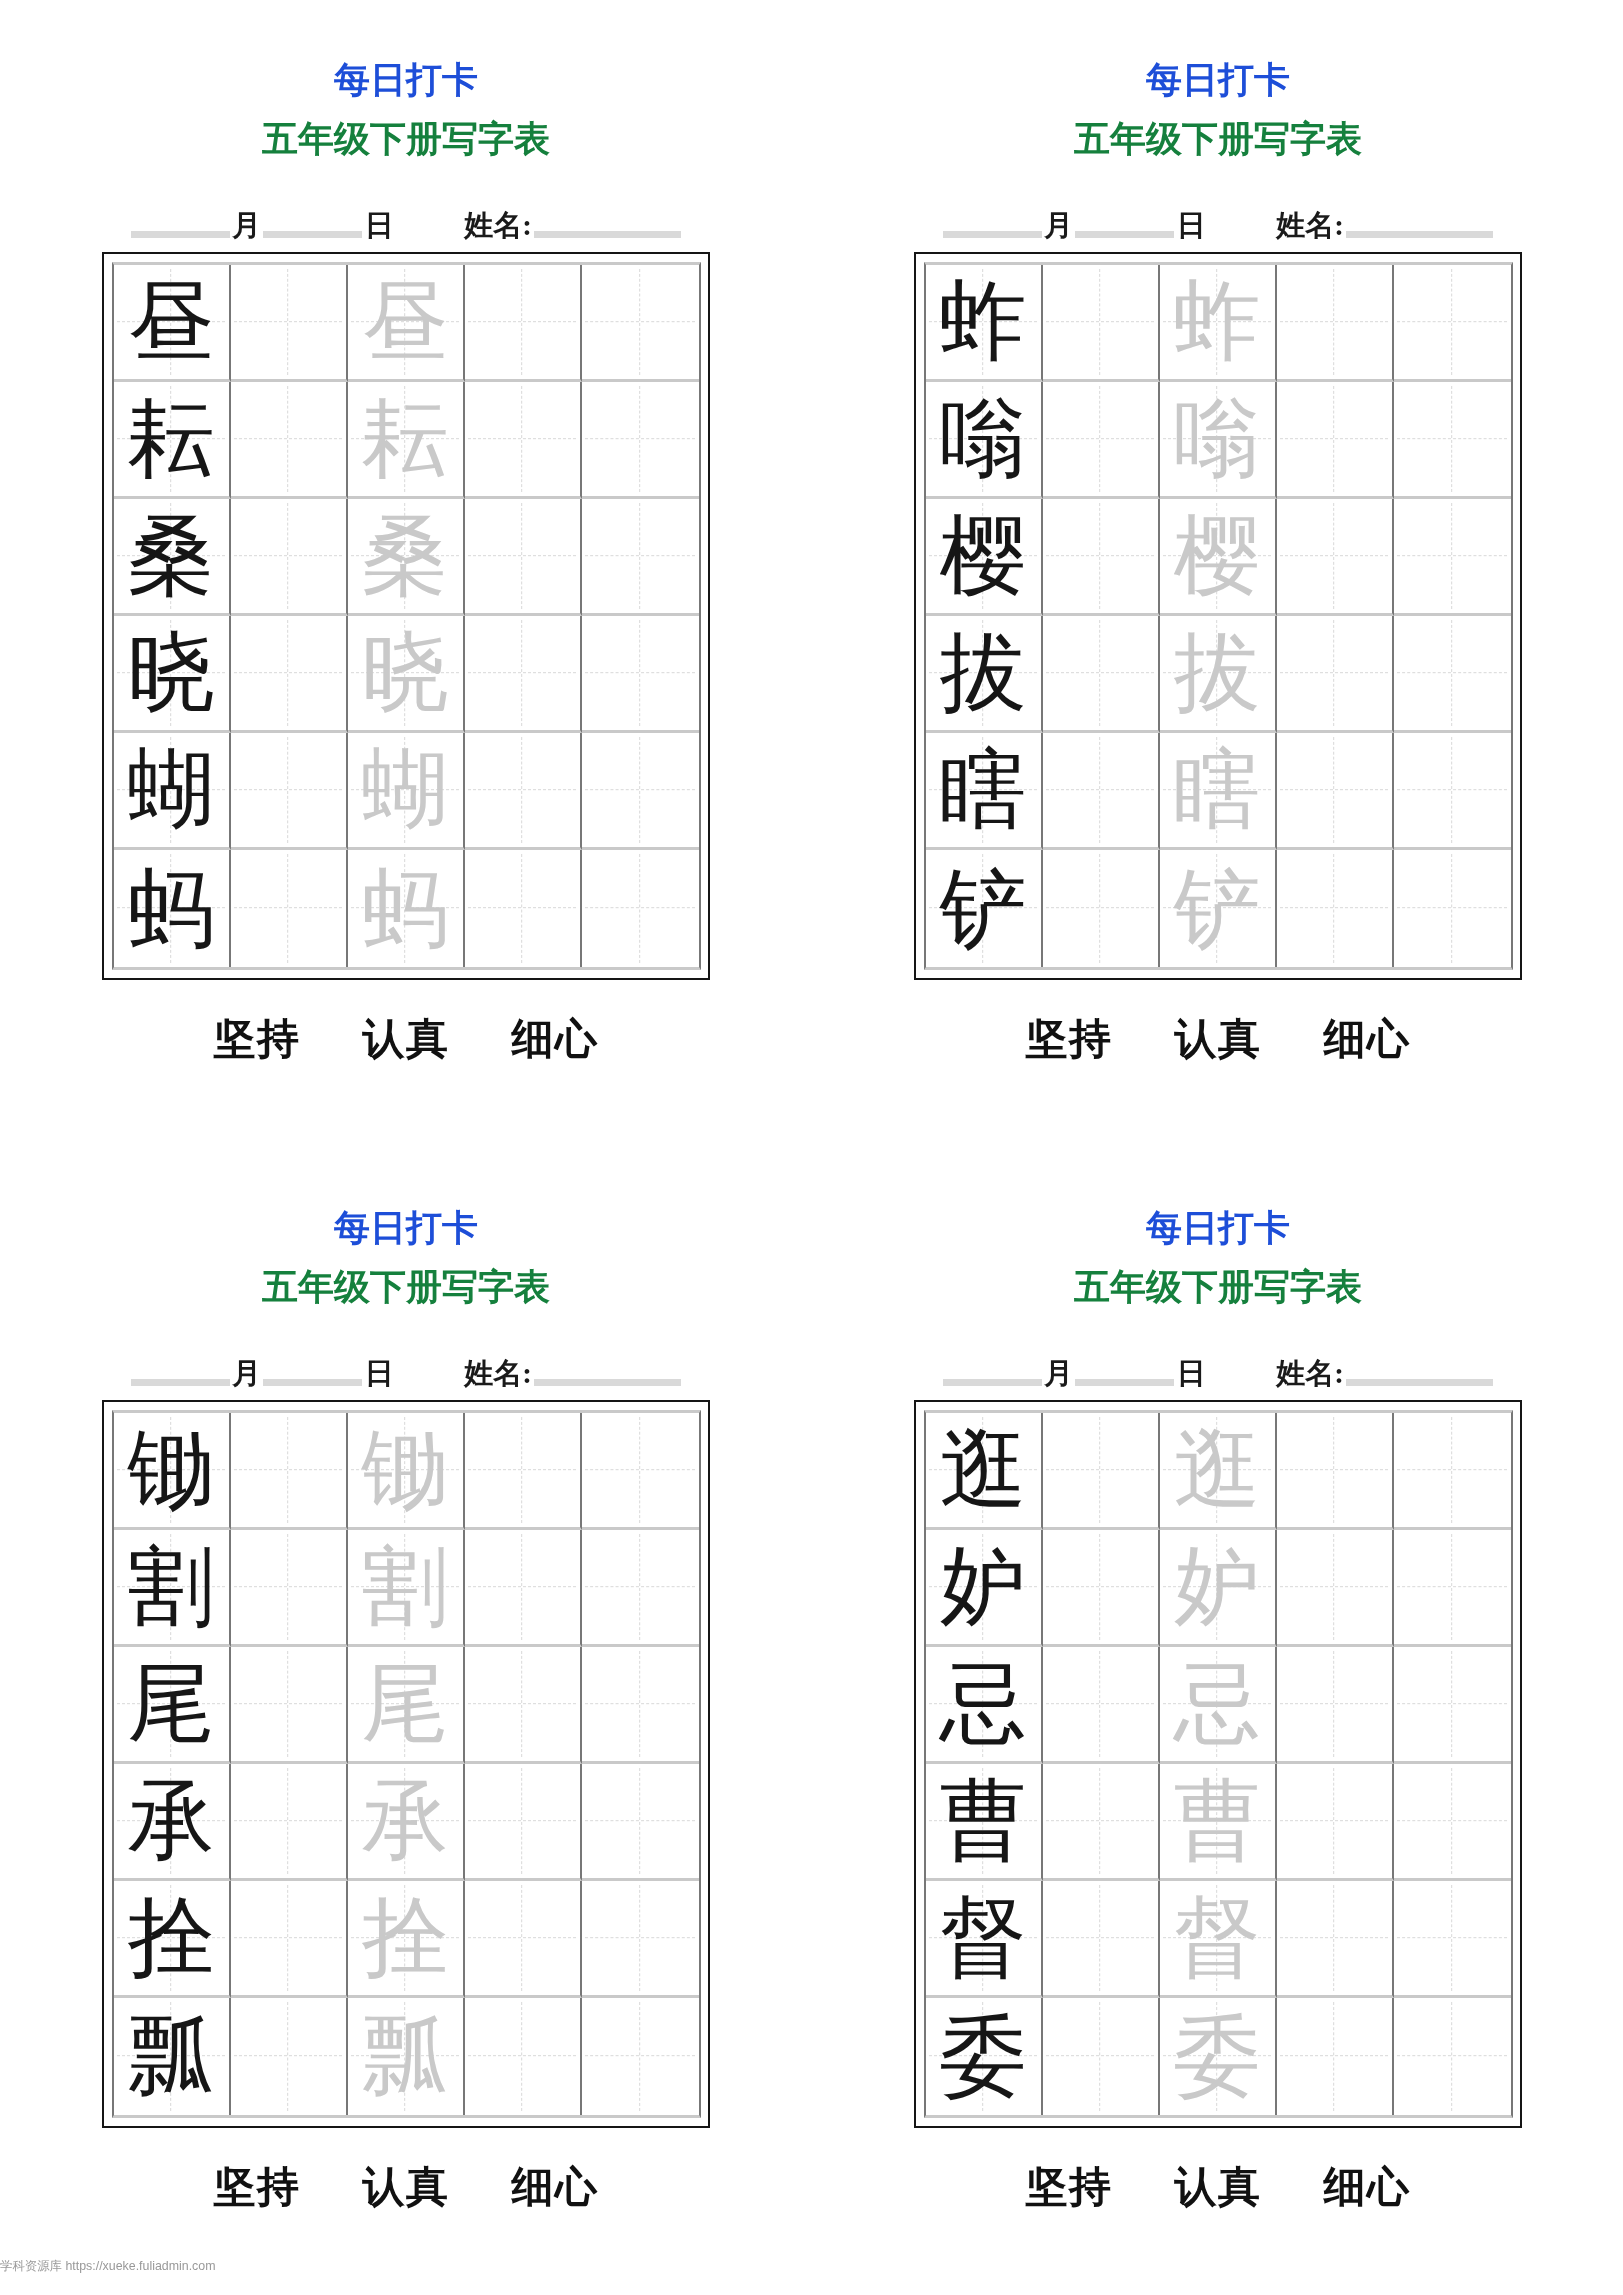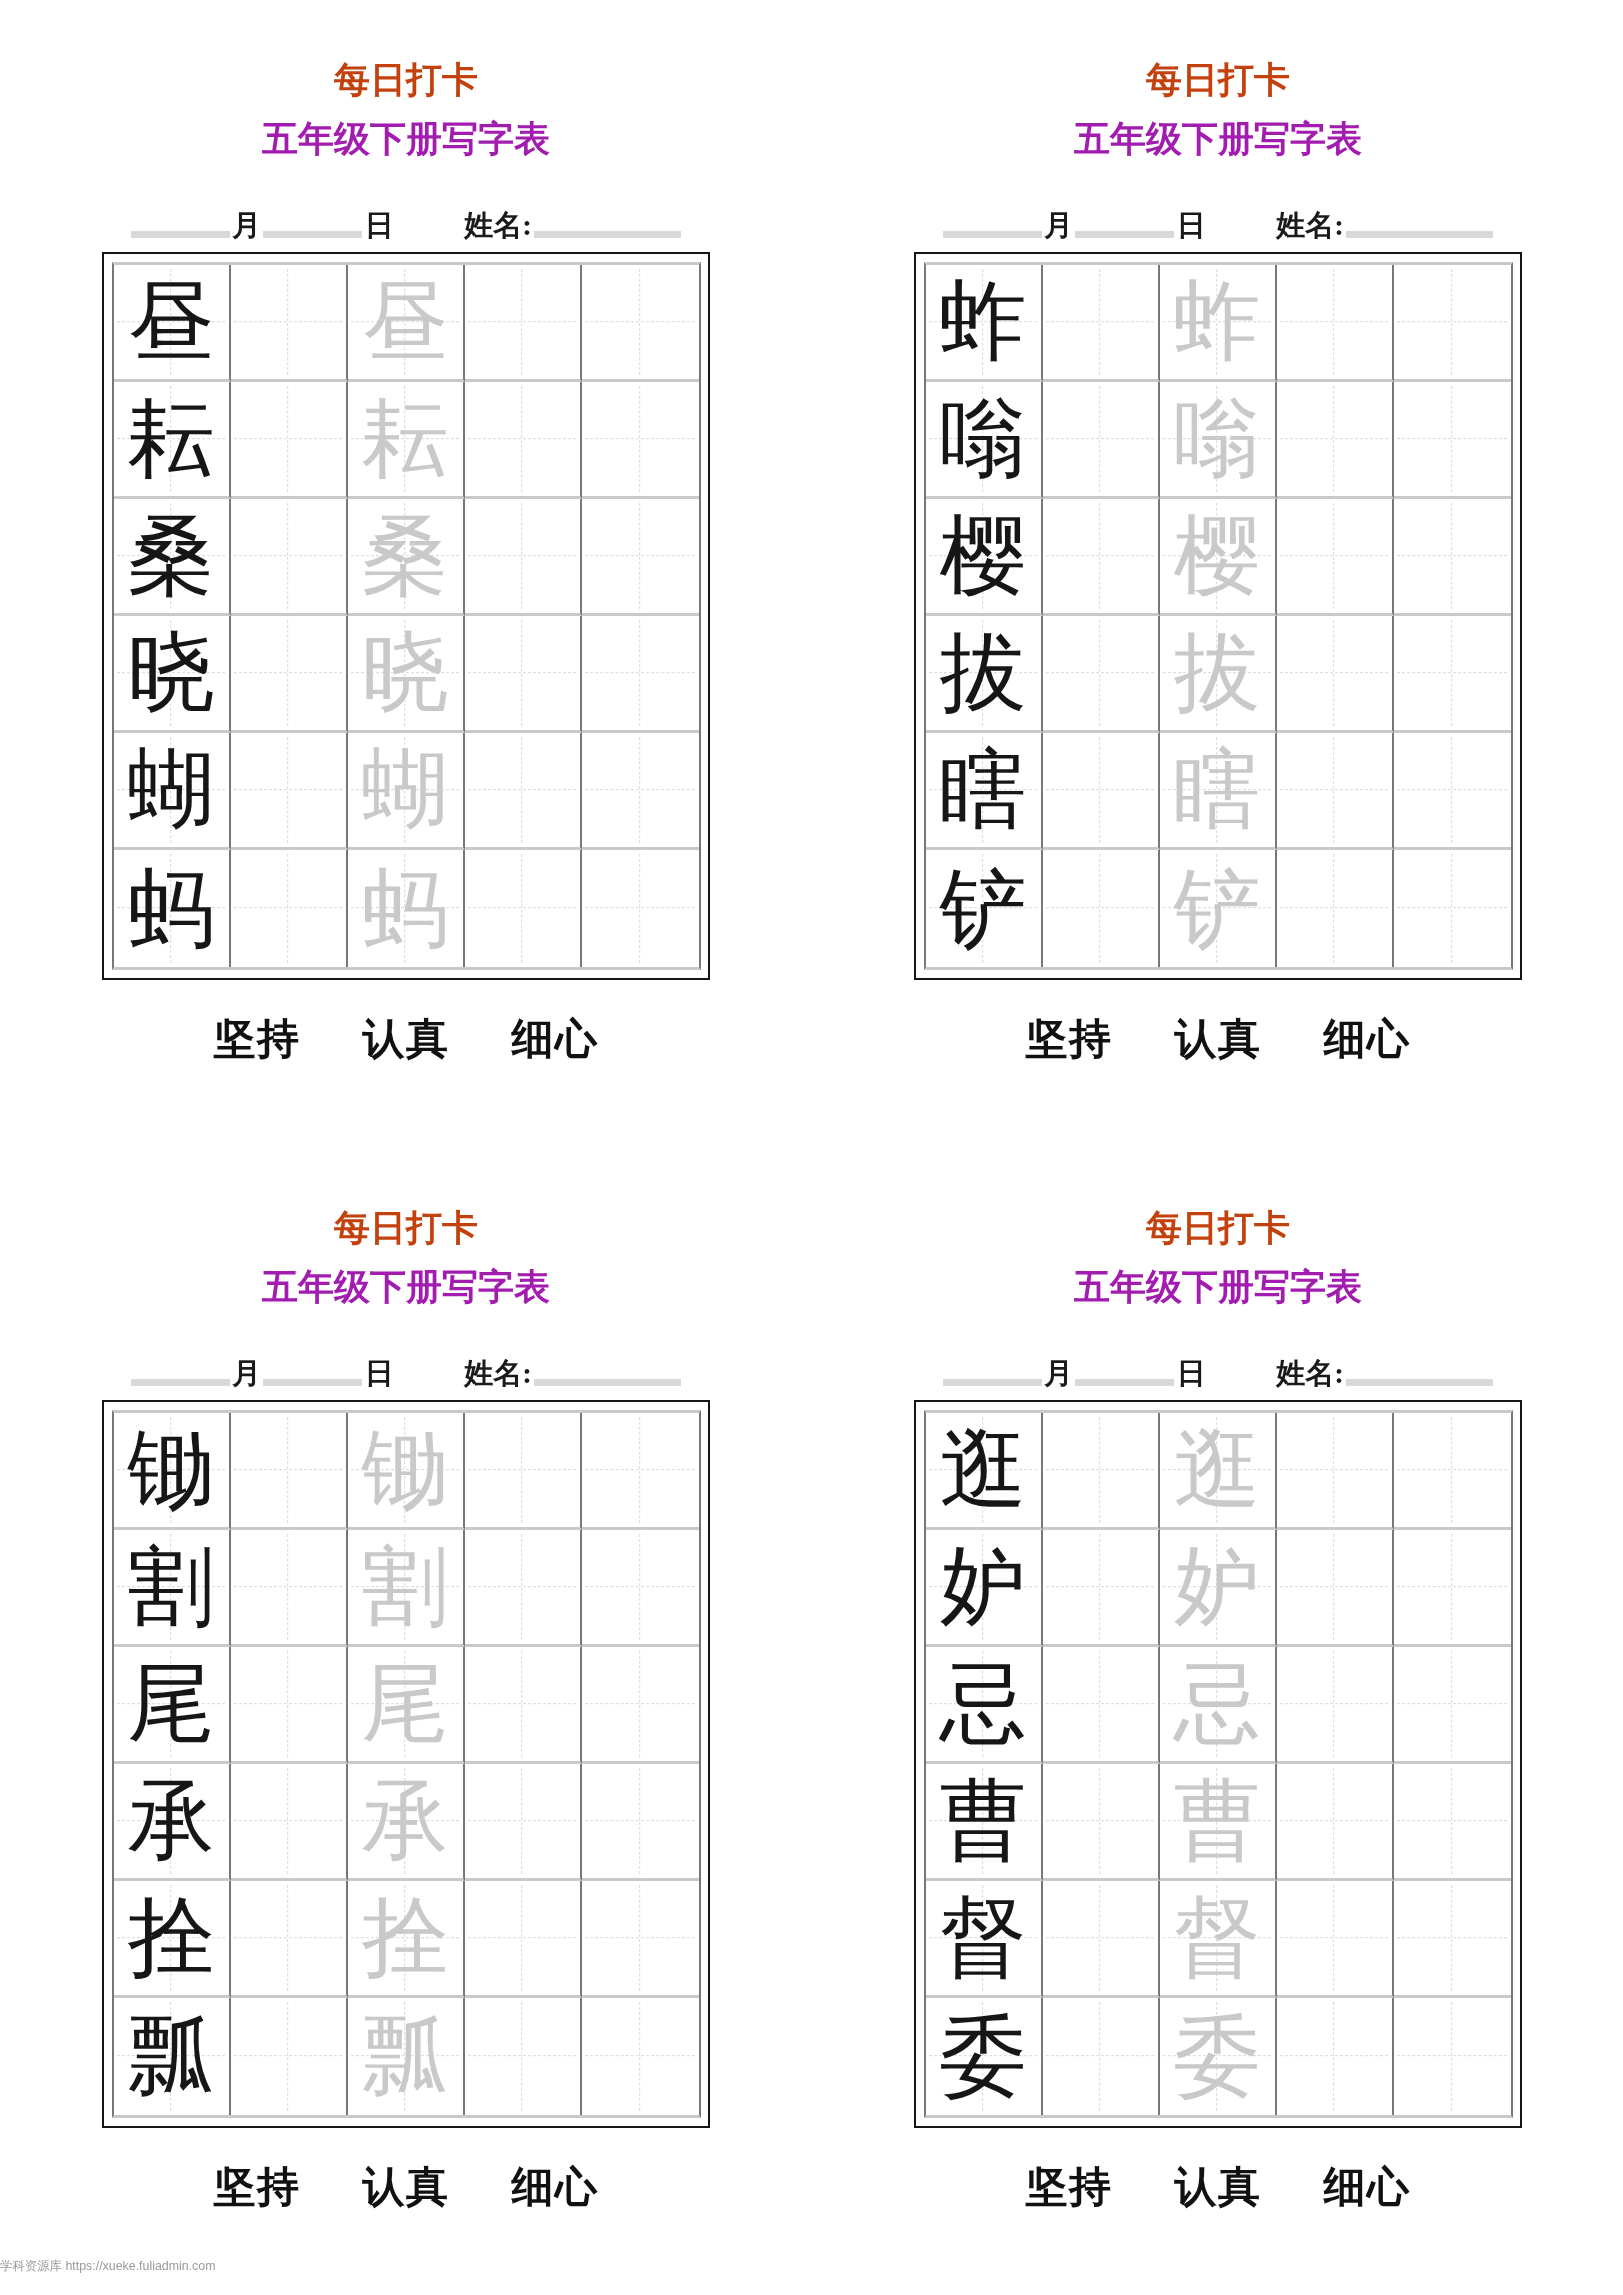--- a/index.html
+++ b/index.html
@@ -14,28 +14,28 @@
     font-family:"Liberation Serif","DejaVu Serif",serif;
   }
   .panel{
     box-sizing:border-box;
     padding-top:59px;
   }
   .title{
     text-align:center;
     font-size:36px;
     font-weight:bold;
-    color:#c2410c;
+    color:#1d4ed8;
     line-height:1.2;
   }
   .subtitle{
     text-align:center;
     font-size:36px;
     font-weight:bold;
-    color:#a21caf;
+    color:#15803d;
     line-height:1.2;
     margin-top:15.5px;
   }
   .nameline{
     margin-top:40px;
     height:39px;
     display:flex;
     align-items:flex-end;
     justify-content:center;
   }

